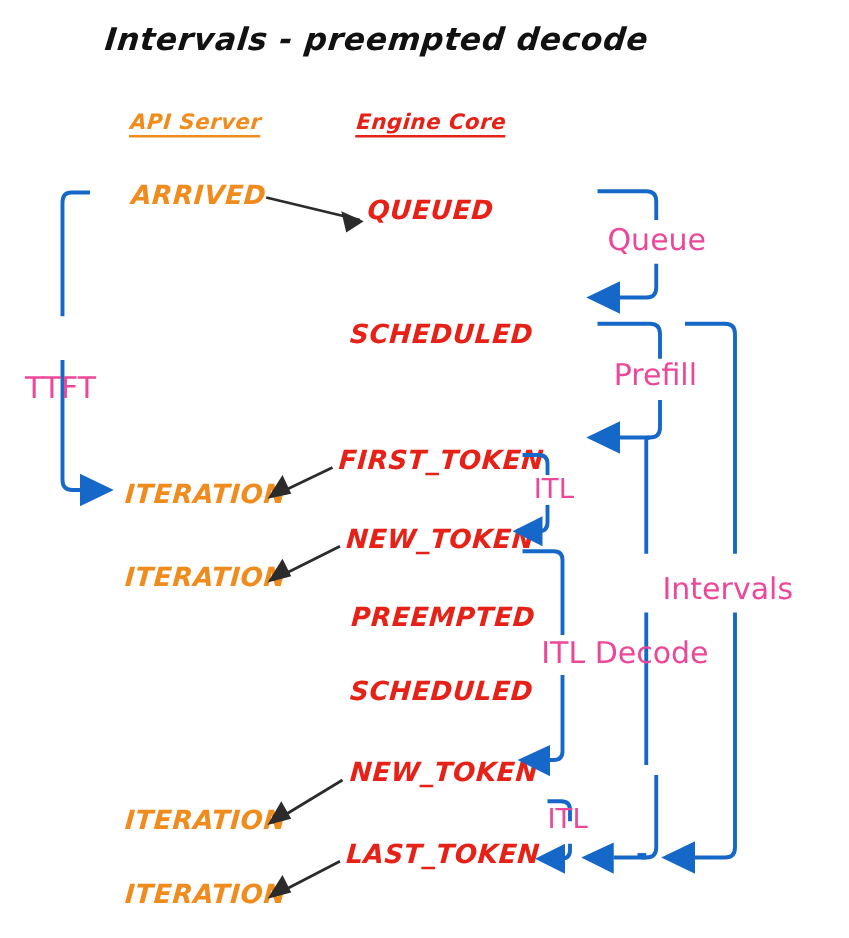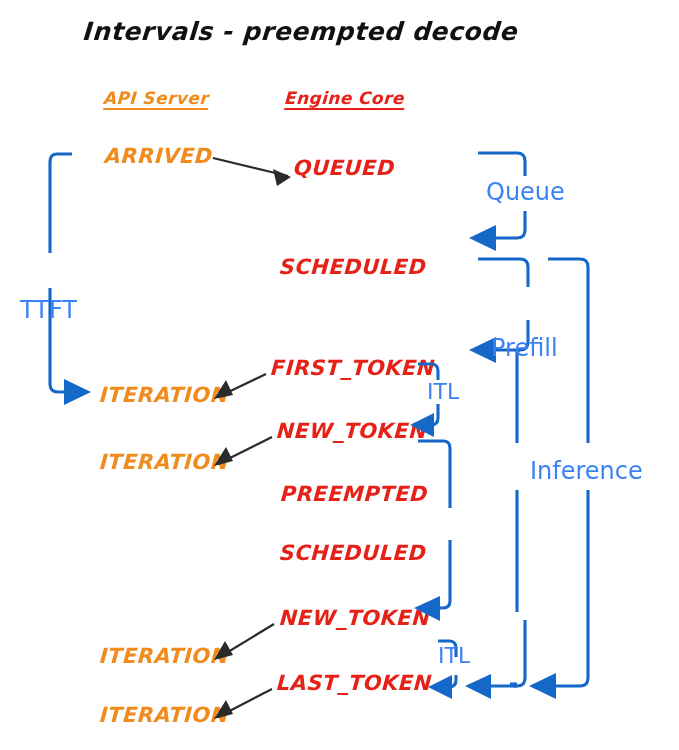--- a/index.html
+++ b/index.html
@@ -24,21 +24,21 @@
     font-style:italic;font-weight:bold;color:#111111;
     font-size:25px;letter-spacing:.6px;transform:skewX(-6deg);
   }
   .colhead{
     font-style:italic;font-weight:bold;font-size:17px;
     letter-spacing:.4px;transform:skewX(-5deg);
     border-bottom:2px solid currentColor;padding-bottom:1px;
   }
   .measure{
     font-family:"DejaVu Sans","Liberation Sans",sans-serif;
-    font-style:normal;font-weight:400;color:#3b82f6;font-size:24px;
+    font-style:normal;font-weight:400;color:#ec4899;font-size:24px;
   }
   svg{position:absolute;left:0;top:0;width:679px;height:750px;overflow:visible;}
   .bk{fill:none;stroke:#1668C8;stroke-width:3.1;stroke-linecap:butt;}
   .thin{fill:none;stroke:#2b2b2b;stroke-width:2.2;}
   .bfill{fill:#1668C8;}
 </style>
 </head>
 <body>
 
 <div id="stage">
@@ -141,18 +141,19 @@
     <g>
       <path class="bk" d="M517,356 L517,443"></path>
       <path class="bk" d="M517,490 L517,612"></path>
       <path class="bk" d="M517,356 L517,352 Q517,350 520,350"></path>
     </g>
 
   </svg>
 
   <div class="lbl measure" style="left:20px;top:258px;margin-top:40px;">TTFT</div>
   <div class="lbl measure" style="left:486px;top:180px;">Queue</div>
-  <div class="lbl measure" style="left:491px;top:288px;margin-top:48px;">Prefill</div>
+  <div class="lbl measure" style="left:491px;top:288px;">Prefill</div>
   <div class="lbl measure" style="left:427px;top:381px;font-size:22px;">ITL</div>
+  <div class="lbl measure" style="left:433px;top:510px;">ITL Decode</div>
   <div class="lbl measure" style="left:438px;top:645px;font-size:22px;">ITL</div>
-  <div class="lbl measure" style="left:530px;top:459px;">Inference</div>
+  <div class="lbl measure" style="left:530px;top:459px;">Intervals</div>
 
 </div>
 
 </body></html>

